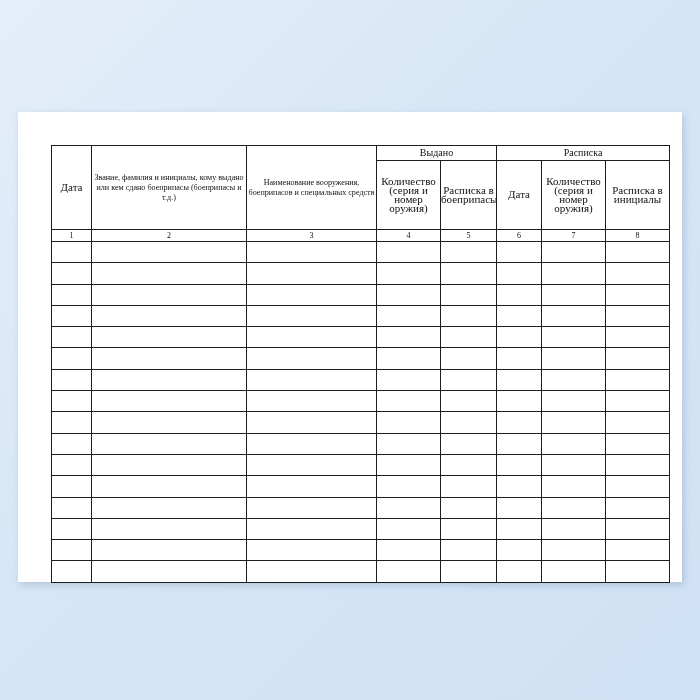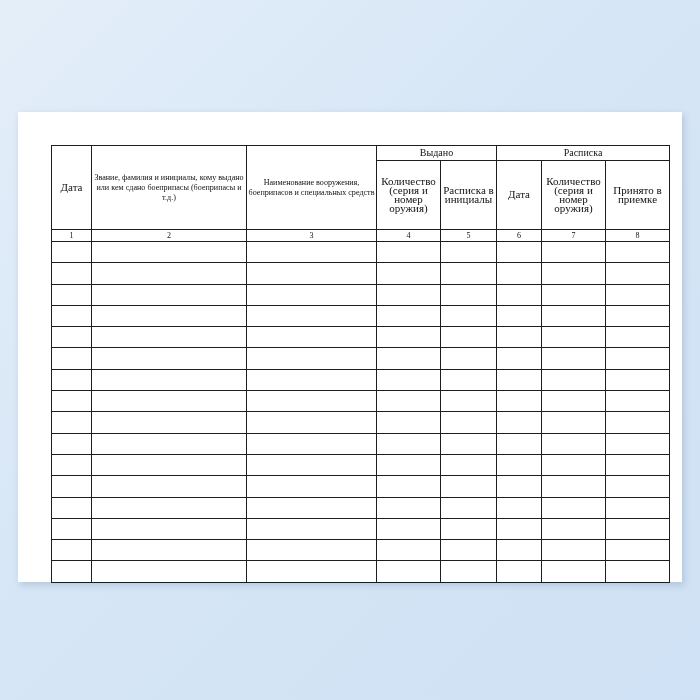--- a/index.html
+++ b/index.html
@@ -103,24 +103,24 @@
         <tbody>
           <tr>
             <td rowspan="2" class="col-head">Дата</td>
             <td rowspan="2" class="col-head wide">Звание, фамилия и  инициалы, кому выдано или кем сдано боеприпасы (боеприпасы и т.д.)</td>
             <td rowspan="2" class="col-head wide">Наименование вооружения, боеприпасов и специальных средств</td>
             <td colspan="2" class="grp-head">Выдано</td>
             <td colspan="3" class="grp-head">Расписка</td>
           </tr>
           <tr>
             <td class="col-head head-tall">Количество (серия и номер оружия)</td>
-            <td class="col-head head-tall">Расписка в инициалы</td>
+            <td class="col-head head-tall">Расписка в боеприпасы</td>
             <td class="col-head head-tall">Дата</td>
             <td class="col-head head-tall">Количество (серия и номер оружия)</td>
-            <td class="col-head head-tall">Принято в приемке</td>
+            <td class="col-head head-tall">Расписка в инициалы</td>
           </tr>
           <tr class="numrow">
             <td>1</td>
             <td>2</td>
             <td>3</td>
             <td>4</td>
             <td>5</td>
             <td>6</td>
             <td>7</td>
             <td>8</td>

